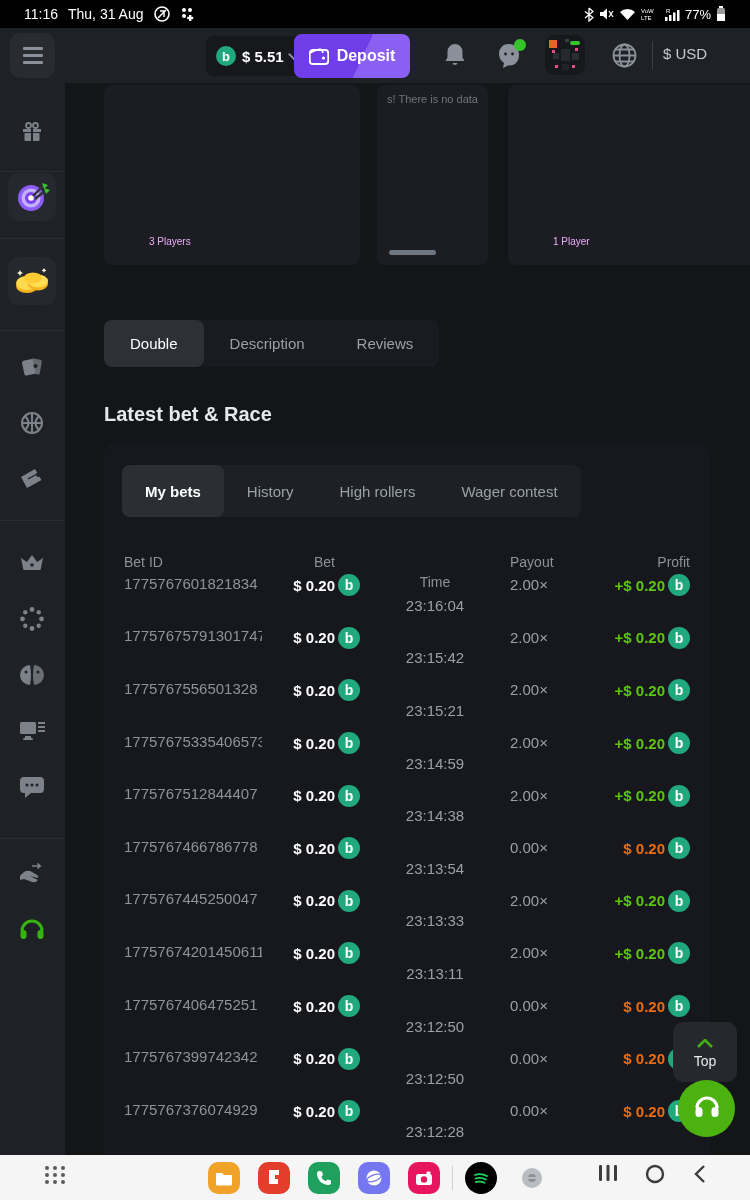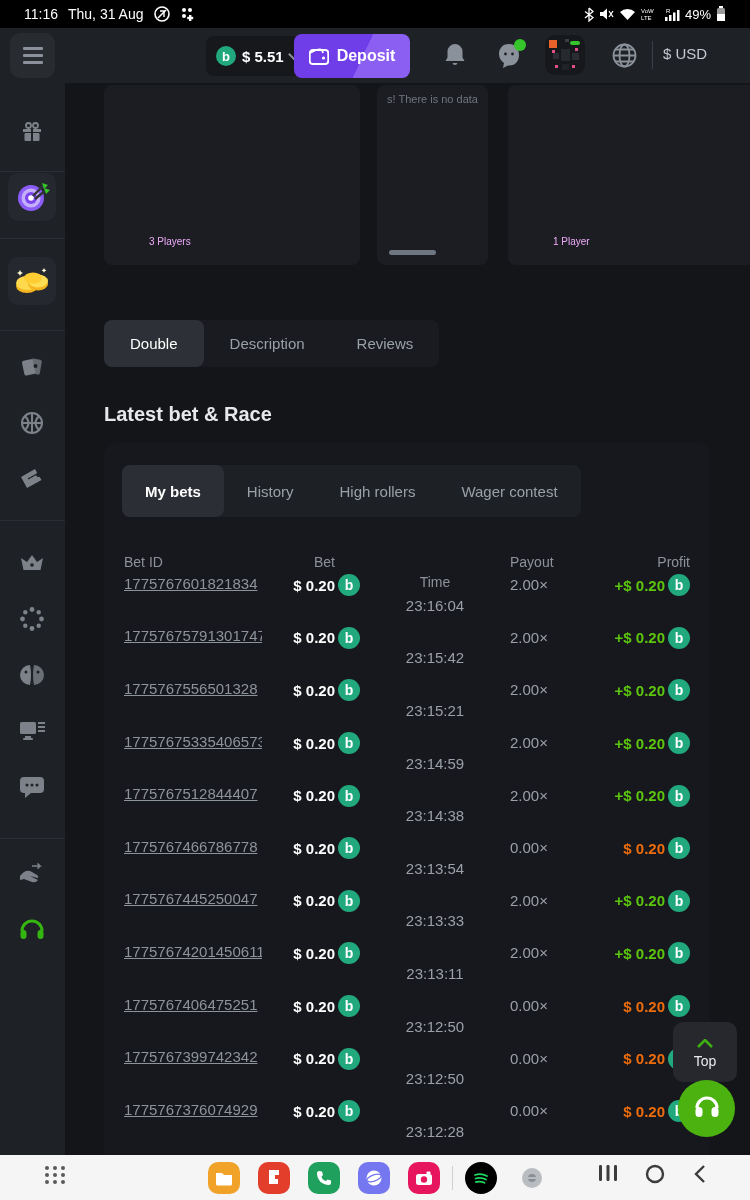--- a/index.html
+++ b/index.html
@@ -73,21 +73,21 @@
   .thead { position:absolute; left:20px; top:90px; width:566px; color:#8d9298; font-size:14px; }
   .tbody { position:absolute; left:20px; top:116px; width:566px; }
   .tbody .trow { height:52.6px; cursor:pointer; }
   .c-id { width:150px; }
   .c-id span { display:inline-block; width:138px; overflow:hidden; white-space:nowrap; }
   .c-bet { width:86px; display:flex; justify-content:flex-end; align-items:center; gap:3px; }
   .c-bet.hd { padding-right:25px; }
   .c-time { width:150px; text-align:center;margin-top:41px; }
   .c-payout { width:92px; }
   .c-profit { flex:1; display:flex; justify-content:flex-end; align-items:center; gap:3px; }
-  .id-txt { color:#8d939b; font-size:15px;text-decoration:underline; }
+  .id-txt { color:#8d939b; font-size:15px; }
   .bet-amt { color:#fff; font-weight:700; font-size:15px; }
   .time-txt, .payout-txt { color:#9aa0a6; font-size:15px; }
   .profit-amt { font-weight:700; font-size:15px; }
   .profit-amt.win { color:#5cc50e; }
   .profit-amt.loss { color:#ed6c0c; }
 
   
   .top-btn { position:absolute; left:673px; top:1022px; width:64px; height:60px; background:#26282e; border-radius:10px;
     display:flex; flex-direction:column; align-items:center; justify-content:center; gap:2px; color:#e8eaec; font-size:14px; cursor:pointer; z-index:5; }
   .support-btn { position:absolute; left:678px; top:1080px; width:57px; height:57px; border-radius:50%; background:#4bb210;
@@ -153,21 +153,21 @@
       </span>
       <span class="sb-ico">
         <svg width="16" height="13" viewBox="0 0 16 13">
             <text x="2" y="5" fill="#fff" font-size="6" font-family="Liberation Sans">R</text>
             <rect x="1" y="9" width="2.5" height="4" fill="#fff"></rect>
             <rect x="5" y="7" width="2.5" height="6" fill="#fff"></rect>
             <rect x="9" y="4.5" width="2.5" height="8.5" fill="#fff"></rect>
             <rect x="13" y="2" width="2.5" height="11" fill="#fff"></rect>
           </svg>
       </span>
-      <span>49%</span>
+      <span>77%</span>
       <span class="sb-ico">
         <svg width="10" height="16" viewBox="0 0 10 16">
             <rect x="3" y="0" width="4" height="2" fill="#fff"></rect>
             <rect x="1" y="2" width="8" height="13" rx="1.5" fill="#9a9a9a"></rect>
             <rect x="1" y="8" width="8" height="7" fill="#fff"></rect>
           </svg>
       </span>
     </div>
   </div>
 

